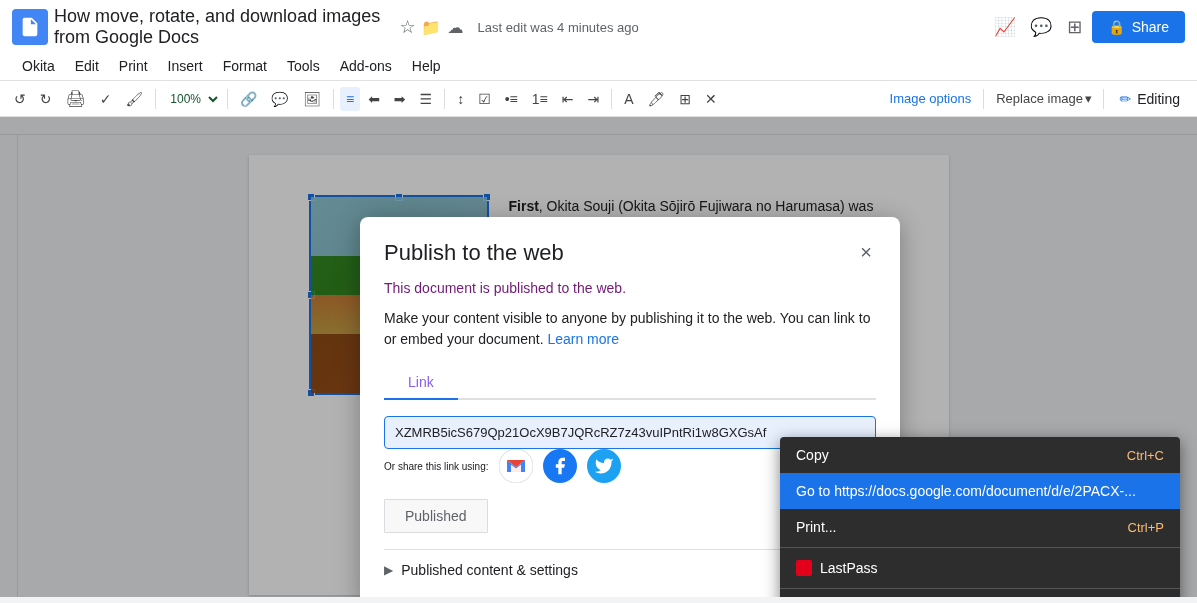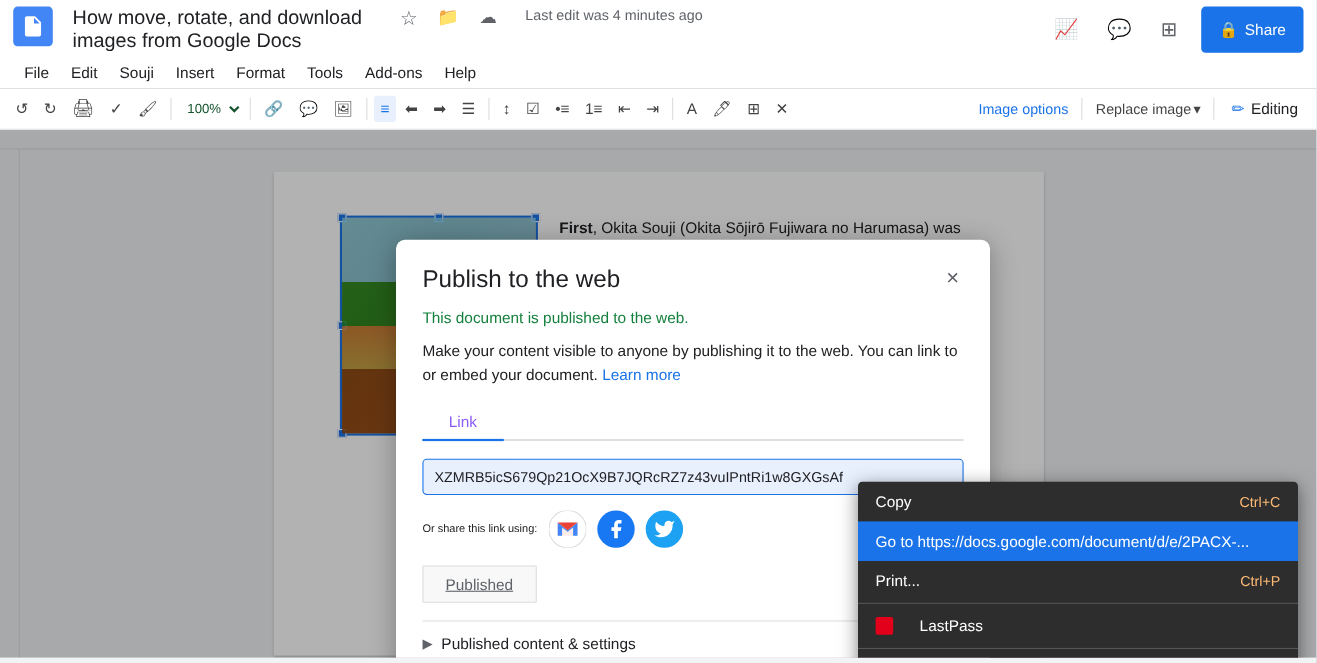--- a/index.html
+++ b/index.html
@@ -1,20 +1,20 @@
 <!DOCTYPE html>
 <html><head>
   <meta charset="utf-8">
   <style>
     * { box-sizing: border-box; margin: 0; padding: 0; }
     body { font-family: Arial, sans-serif; background: #f1f3f4; width: 1197px; height: 603px; overflow: hidden; position: relative; }
 
     
     #topbar { background: #fff; padding: 6px 12px 0 12px; border-bottom: 1px solid #e0e0e0; }
-    #title-row { display: flex; gap: 18px; padding-bottom: 4px; }
+    #title-row { display: flex; align-items: center; gap: 6px; padding-bottom: 4px; }
     #doc-icon { width: 36px; height: 36px; background: #4285f4; border-radius: 4px; display: flex; align-items: center; justify-content: center; flex-shrink: 0; }
     #doc-icon svg { width: 22px; height: 22px; }
     #doc-title { font-size: 18px; color: #202124; flex: 1; font-weight: 400; }
     #last-edit { font-size: 13px; color: #5f6368; }
     #activity-btn, #comment-btn, #more-btn { background: none; border: none; cursor: pointer; color: #5f6368; padding: 4px; border-radius: 4px; font-size: 18px; }
     #share-btn { background: #1a73e8; color: #fff; border: none; border-radius: 4px; padding: 8px 16px; font-size: 14px; cursor: pointer; display: flex; align-items: center; gap: 6px; }
 
     
     #menubar { display: flex; gap: 0; padding: 2px 0; background: #fff; }
     .menu-item { padding: 4px 10px; font-size: 14px; color: #202124; cursor: pointer; border-radius: 4px; }
@@ -47,43 +47,43 @@
 
     
     #modal-backdrop { position: absolute; top: 0; left: 0; right: 0; bottom: 0; background: rgba(0,0,0,0.3); z-index: 100; }
 
     
     #modal { position: absolute; top: 100px; left: 360px; width: 540px; background: #fff; border-radius: 8px; box-shadow: 0 4px 24px rgba(0,0,0,0.3); z-index: 200; padding: 0; }
     #modal-header { display: flex; align-items: center; justify-content: space-between; padding: 20px 24px 12px 24px; }
     #modal-title { font-size: 22px; font-weight: 400; color: #202124; }
     #modal-close { background: none; border: none; cursor: pointer; color: #5f6368; font-size: 20px; padding: 4px; border-radius: 50%; }
     #modal-body { padding: 0 24px 20px 24px; }
-    #modal-published-msg { color: #15803d; font-size: 14px; margin-bottom: 12px; }
+    #modal-published-msg { color: #701a75; font-size: 14px; margin-bottom: 12px; }
     #modal-desc { font-size: 14px; color: #202124; margin-bottom: 16px; line-height: 1.5; }
     #modal-learn-more { color: #1a73e8; text-decoration: none; }
 
     
     #modal-tabs { display: flex; border-bottom: 2px solid #e0e0e0; margin-bottom: 16px; }
     .modal-tab { padding: 8px 24px; font-size: 14px; cursor: pointer; color: #5f6368; border-bottom: 2px solid transparent; margin-bottom: -2px; }
     .modal-tab.active { color: #8b5cf6; border-bottom: 2px solid #1a73e8; font-weight: 500; }
 
     
-    #url-input-wrap { position: relative; margin-bottom: 14px; }
+    #url-input-wrap { position: relative; }
     #url-input { width: 100%; border: 1px solid #1a73e8; border-radius: 4px; padding: 8px 10px; font-size: 13px; color: #202124; background: #e8f0fe; outline: none; }
 
     
     #share-section { display: flex; align-items: center; gap: 10px; margin-bottom: 16px; }
     #share-label { font-size: 10px; color: #202124; }
     .share-icon { width: 34px; height: 34px; border-radius: 50%; display: flex; align-items: center; justify-content: center; cursor: pointer; }
     .share-icon.gmail { background: none; }
     .share-icon.fb { background: #1877f2; }
     .share-icon.tw { background: #1da1f2; }
 
     
-    #published-btn { border: 1px solid #dadce0; background: #f8f8f8; color: #5f6368; padding: 8px 20px; border-radius: 1px; font-size: 14px; cursor: pointer; text-decoration: underline; }
+    #published-btn { border: 1px solid #dadce0; background: #f8f8f8; color: #5f6368; padding: 8px 20px; border-radius: 1px; font-size: 14px; cursor: pointer; }
 
     #divider { border: none; border-top: 1px solid #e0e0e0; margin: 16px 0 0 0; }
 
     
     #content-settings { display: flex; align-items: center; gap: 8px; padding: 12px 0 8px 0; font-size: 14px; color: #202124; cursor: pointer; }
 
     
     #context-menu { position: absolute; top: 320px; left: 780px; width: 400px; background: #2d2d2d; border-radius: 4px; box-shadow: 0 4px 16px rgba(0,0,0,0.5); z-index: 300; overflow: hidden; }
     .ctx-item { padding: 10px 16px; font-size: 14px; color: #fff; cursor: pointer; display: flex; align-items: center; justify-content: space-between; }
     .ctx-item.highlighted { background: #1a73e8; }
@@ -113,23 +113,23 @@
     <button id="activity-btn" style="background:none;border:none;cursor:pointer;color:#5f6368;font-size:18px;padding:4px;">📈</button>
     <button id="comment-btn" style="background:none;border:none;cursor:pointer;color:#5f6368;font-size:18px;padding:4px;">💬</button>
     <button id="more-btn" style="background:none;border:none;cursor:pointer;color:#5f6368;font-size:18px;padding:4px;">⊞</button>
     <button id="share-btn">
       <span style="font-size:14px;">🔒</span>
       <span>Share</span>
     </button>
   </div>
 
   <div id="menubar">
-    <span class="menu-item">File</span>
+    <span class="menu-item">Okita</span>
     <span class="menu-item">Edit</span>
-    <span class="menu-item">Souji</span>
+    <span class="menu-item">Print</span>
     <span class="menu-item">Insert</span>
     <span class="menu-item">Format</span>
     <span class="menu-item">Tools</span>
     <span class="menu-item">Add-ons</span>
     <span class="menu-item">Help</span>
   </div>
 </div>
 
 <div id="toolbar">
   <button class="tb-btn">↺</button>
@@ -270,21 +270,21 @@
     <div class="ctx-item highlighted">
       <span>Go to https://docs.google.com/document/d/e/2PACX-...</span>
       <span class="ctx-shortcut"></span>
     </div>
     <div class="ctx-item">
       <span>Print...</span>
       <span class="ctx-shortcut">Ctrl+P</span>
     </div>
     <hr class="ctx-separator">
     <div class="ctx-item">
-      <span style="display:flex;align-items:flex-start;gap:24px;">
+      <span style="display:flex;align-items:flex-start;gap:8px;">
         <span style="width:16px;height:16px;background:#e2001a;border-radius:2px;display:inline-block;"></span>
         <span>LastPass</span>
       </span>
     </div>
     <hr class="ctx-separator">
     <div class="ctx-item">
       
     </div>
   </div>
 </div>

